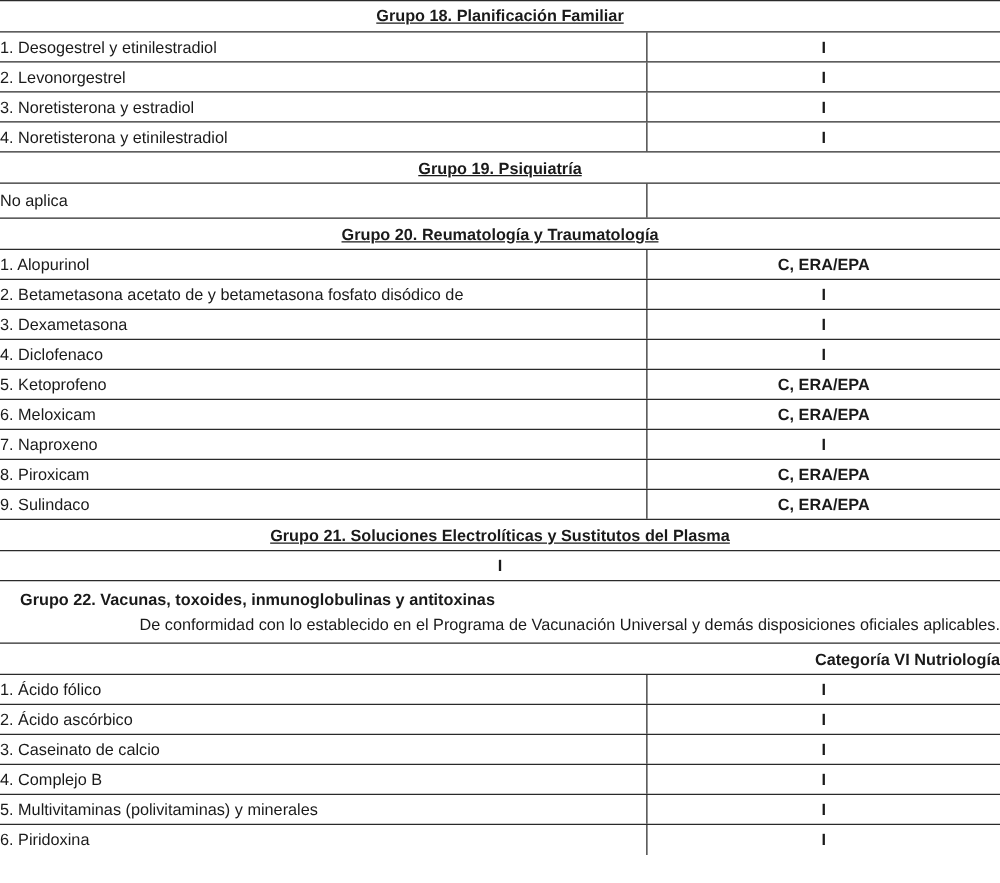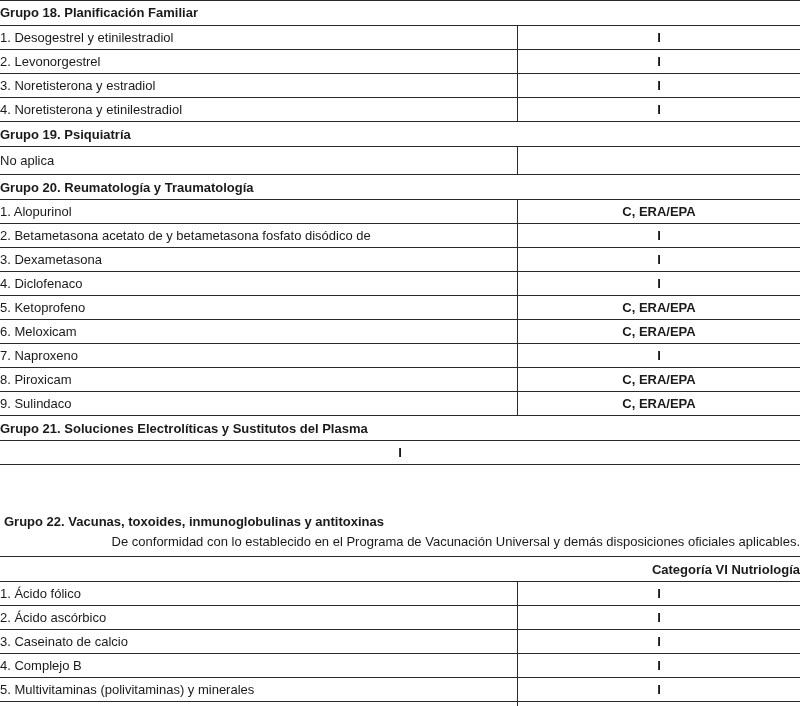--- a/index.html
+++ b/index.html
@@ -29,30 +29,31 @@
     .cell-val {
       flex: 1;
       text-align: center;
       line-height: 24px;
       font-weight: bold;
       white-space: nowrap;
     }
     .group-header {
       height: 25px;
       line-height: 25px;
+      text-align: center;
       font-weight: bold;
       border-bottom: 1.5px solid #2a2a2a;
       box-sizing: border-box;
+      text-decoration: underline;
     }
     .group-header.first { border-top: 1.5px solid #2a2a2a; height: 26px; line-height: 24px; }
     .block-left {
       border-bottom: 1.5px solid #2a2a2a;
       box-sizing: border-box;
-      padding-left: 4px;
-      margin-top: 42px;
+      padding-left: 16px;
     }
     .block-left .title { font-weight: bold; line-height: 21px; padding-top: 4px; }
     .block-left .desc { line-height: 20px; padding-bottom: 4px; text-align: right; }
     .cat-header {
       height: 25px; line-height: 25px; font-weight: bold;
       padding-left: 4px;
       border-bottom: 1.5px solid #2a2a2a;
       box-sizing: border-box;
       text-align: right;
     }

